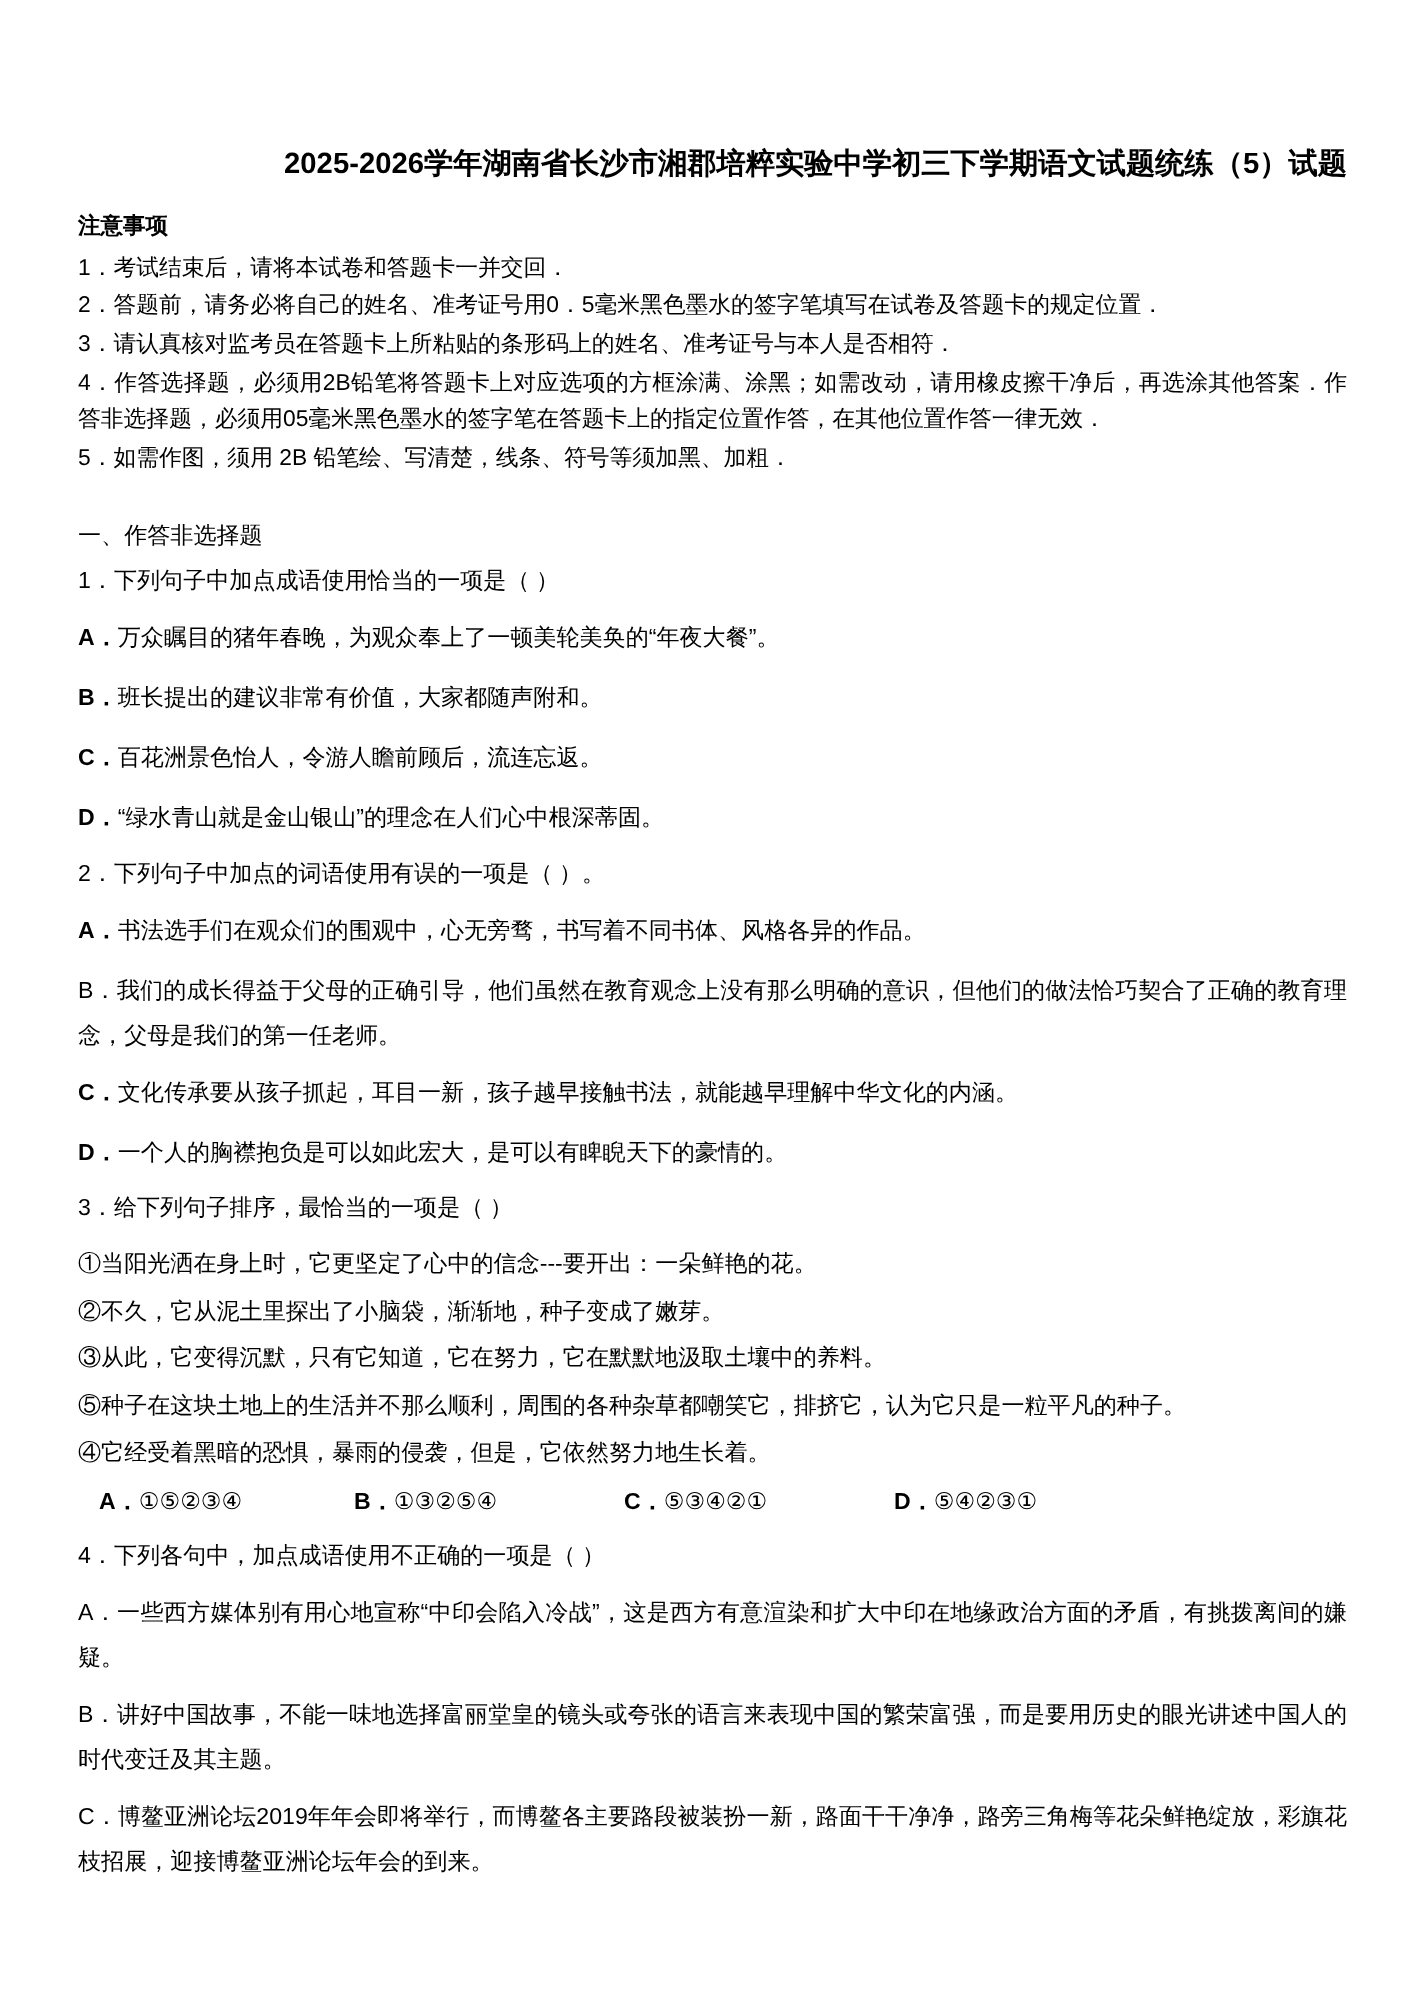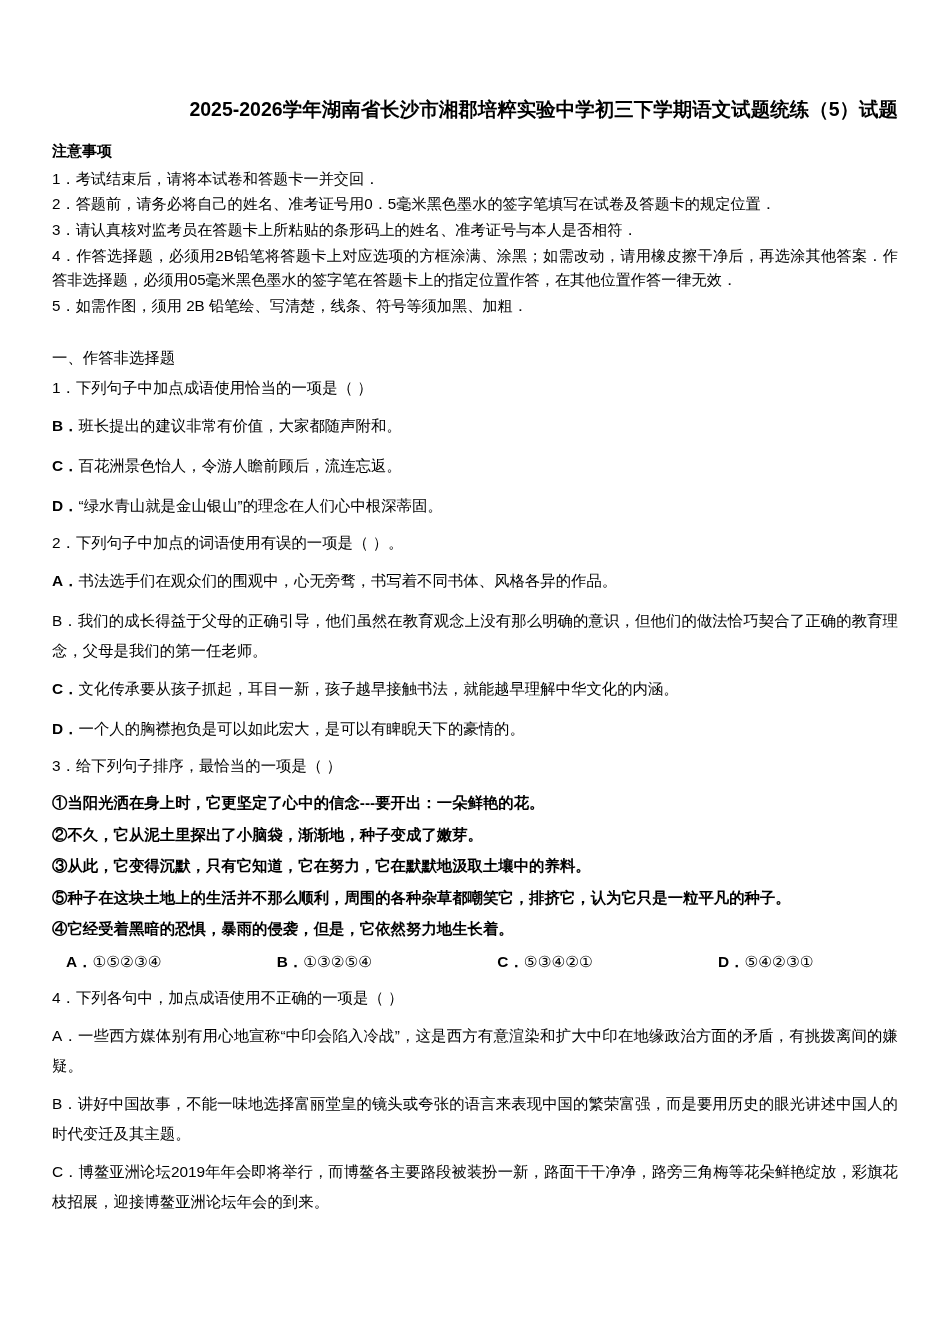--- a/index.html
+++ b/index.html
@@ -72,31 +72,29 @@
   .opt .lbl {
     font-weight: bold;
   }
   .listline {
     font-family: "Liberation Sans", sans-serif;
     font-size: 15.4px;
     line-height: 1.78;
     margin: 0 0 4px 0;
     text-align: justify;
     text-justify: inter-ideograph;
-    font-weight: bold;
   }
   .answer-row {
     font-family: "Liberation Sans", sans-serif;
     font-size: 15.4px;
     line-height: 1.8;
     margin: 6px 0 10px 0;
     display: flex;
     gap: 0;
     padding-left: 14px;
-    justify-content: space-between;
   }
   .answer-row .cell {
     white-space: nowrap;
   }
   .answer-row .cell:nth-child(1) { width: 170px; }
   .answer-row .cell:nth-child(2) { width: 180px; }
   .answer-row .cell:nth-child(3) { width: 180px; }
   .answer-row .cell:nth-child(4) { width: 180px; }
   .answer-row .lbl { font-weight: bold; }
   .para-wrap {
@@ -122,20 +120,21 @@
     <p>3．请认真核对监考员在答题卡上所粘贴的条形码上的姓名、准考证号与本人是否相符．</p>
     <p>4．作答选择题，必须用2B铅笔将答题卡上对应选项的方框涂满、涂黑；如需改动，请用橡皮擦干净后，再选涂其他答案．作答非选择题，必须用05毫米黑色墨水的签字笔在答题卡上的指定位置作答，在其他位置作答一律无效．</p>
     <p>5．如需作图，须用 2B 铅笔绘、写清楚，线条、符号等须加黑、加粗．</p>
   </div>
 
   <div class="spacer-1"></div>
 
   <div class="section-head">一、作答非选择题</div>
 
   <div class="q-stem">1．下列句子中加点成语使用恰当的一项是（      ）</div>
+  <div class="opt"><span class="lbl">A．</span><span>万众瞩目的猪年春晚，为观众奉上了一顿美轮美奂的“年夜大餐”。</span></div>
   <div class="opt"><span class="lbl">B．</span><span>班长提出的建议非常有价值，大家都随声附和。</span></div>
   <div class="opt"><span class="lbl">C．</span><span>百花洲景色怡人，令游人瞻前顾后，流连忘返。</span></div>
   <div class="opt"><span class="lbl">D．</span><span>“绿水青山就是金山银山”的理念在人们心中根深蒂固。</span></div>
 
   <div class="q-stem">2．下列句子中加点的词语使用有误的一项是（        ）。</div>
   <div class="opt"><span class="lbl">A．</span><span>书法选手们在观众们的围观中，心无旁骛，书写着不同书体、风格各异的作品。</span></div>
   <div class="para-wrap"><span class="lbl">B．</span><span>我们的成长得益于父母的正确引导，他们虽然在教育观念上没有那么明确的意识，但他们的做法恰巧契合了正确的教育理念，父母是我们的第一任老师。</span></div>
   <div class="opt"><span class="lbl">C．</span><span>文化传承要从孩子抓起，耳目一新，孩子越早接触书法，就能越早理解中华文化的内涵。</span></div>
   <div class="opt"><span class="lbl">D．</span><span>一个人的胸襟抱负是可以如此宏大，是可以有睥睨天下的豪情的。</span></div>
 

